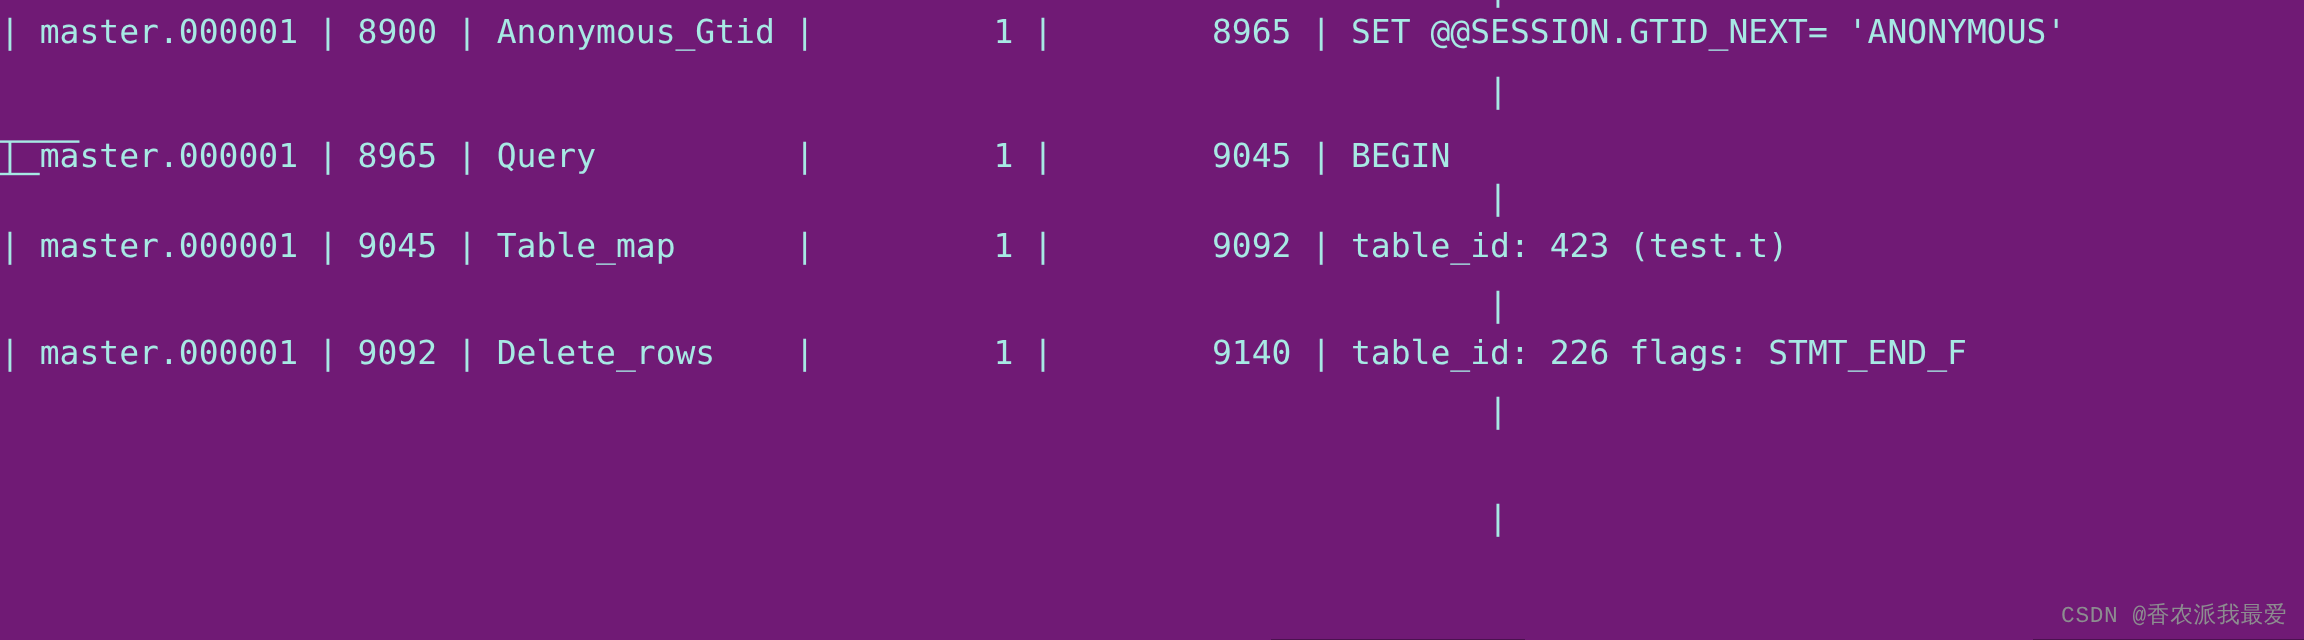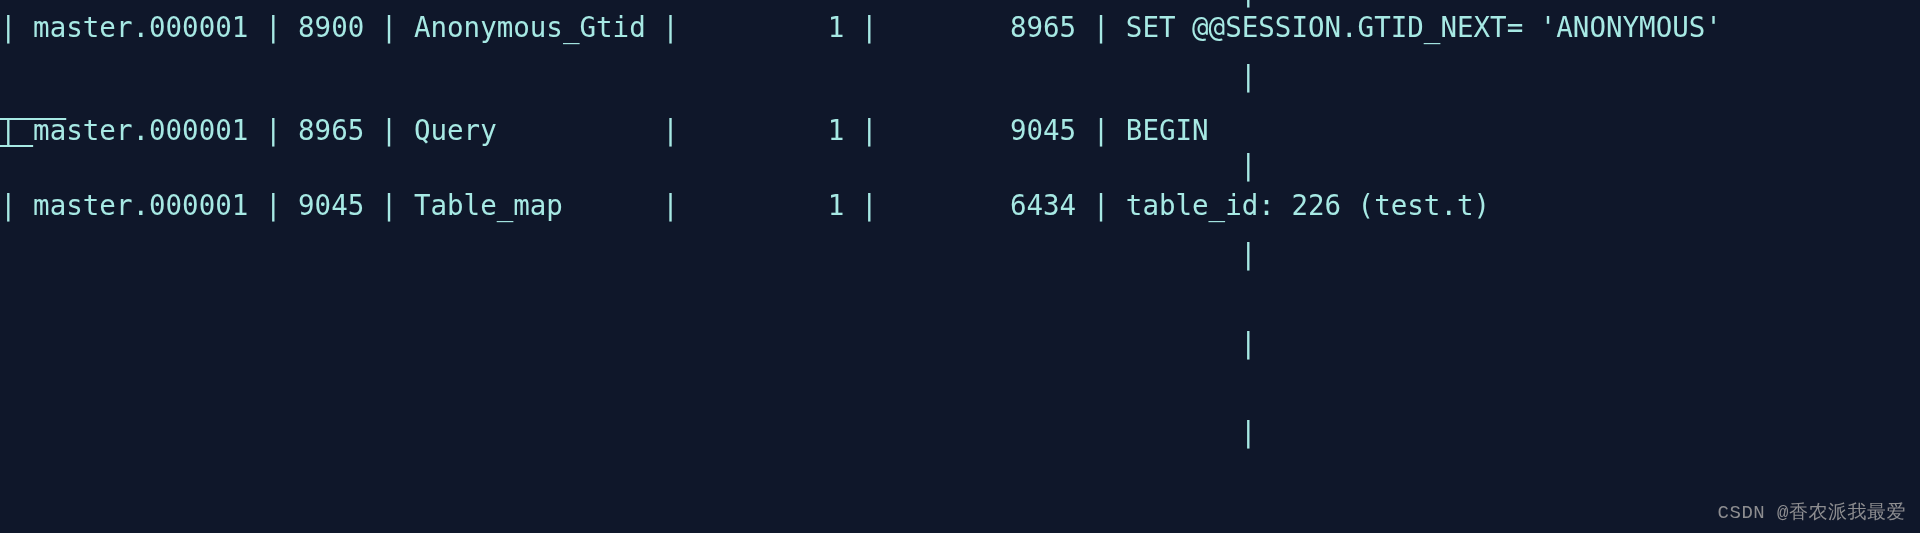--- a/index.html
+++ b/index.html
@@ -11,21 +11,21 @@
     width: 1920px;
     height: 533px;
     overflow: hidden;
     font-family: "DejaVu Sans Mono", "Liberation Mono", monospace;
   }
 
   #terminal {
     position: relative;
     width: 1920px;
     height: 533px;
-    background: #0f172a;
+    background: #701a75;
     color: #a7e9e4;
   }
 
   
   .binlog-row {
     position: absolute;
     left: 0;
     width: 1920px;
     height: 89px;
     white-space: pre;
@@ -77,22 +77,25 @@
     <span class="row-text">| master.000001 | 8900 | Anonymous_Gtid |         1 |        8965 | SET @@SESSION.GTID_NEXT= 'ANONYMOUS'</span>
   </div>
   <div class="cont-pipe" style="top:63px;">|</div>
 
   <div class="binlog-row" style="top:65px;text-decoration:underline;">
     <span class="row-text">| master.000001 | 8965 | Query          |         1 |        9045 | BEGIN</span>
   </div>
   <div class="cont-pipe" style="top:152px;">|</div>
 
   <div class="binlog-row" style="top:140px;">
-    <span class="row-text">| master.000001 | 9045 | Table_map      |         1 |        6434 | table_id: 226 (test.t)</span>
+    <span class="row-text">| master.000001 | 9045 | Table_map      |         1 |        9092 | table_id: 423 (test.t)</span>
   </div>
   <div class="cont-pipe" style="top:241px;">|</div>
 
+  <div class="binlog-row" style="top:229px;">
+    <span class="row-text">| master.000001 | 9092 | Delete_rows    |         1 |        9140 | table_id: 226 flags: STMT_END_F</span>
+  </div>
   <div class="cont-pipe" style="top:330px;">|</div>
 
   <div class="cont-pipe" style="top:419px;">|</div>
 
   <div id="watermark">CSDN @香农派我最爱</div>
 </div>
 
 </body></html>

